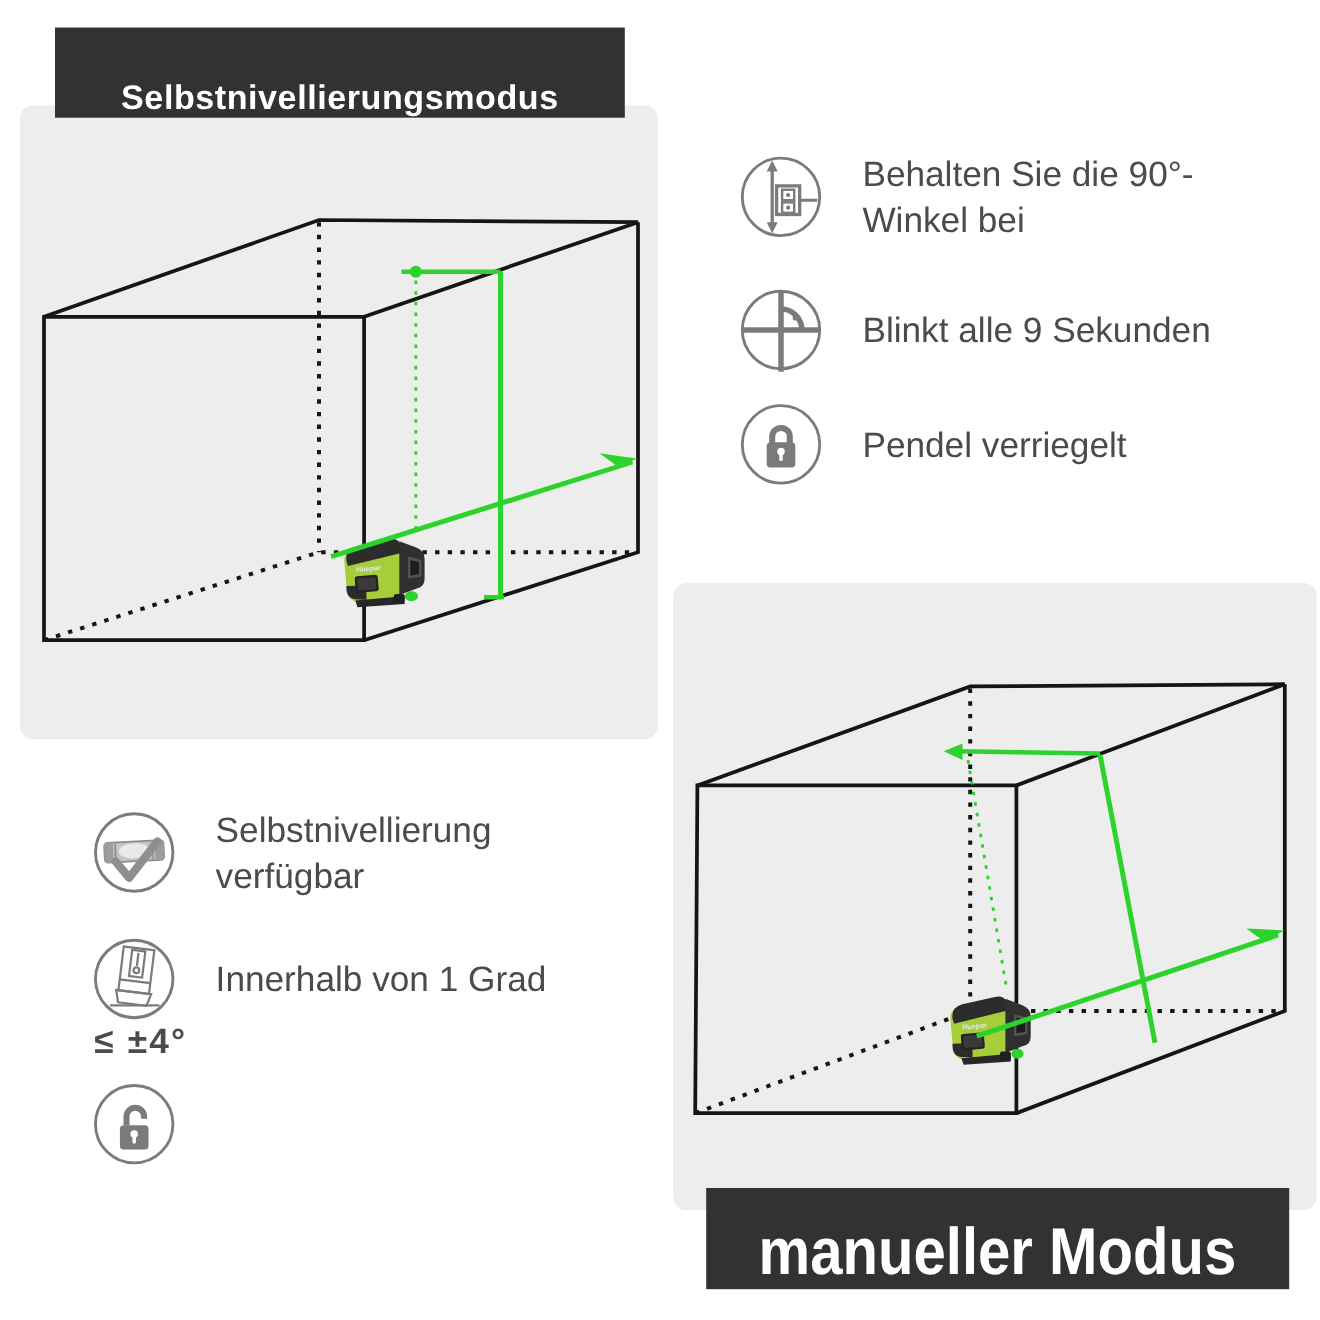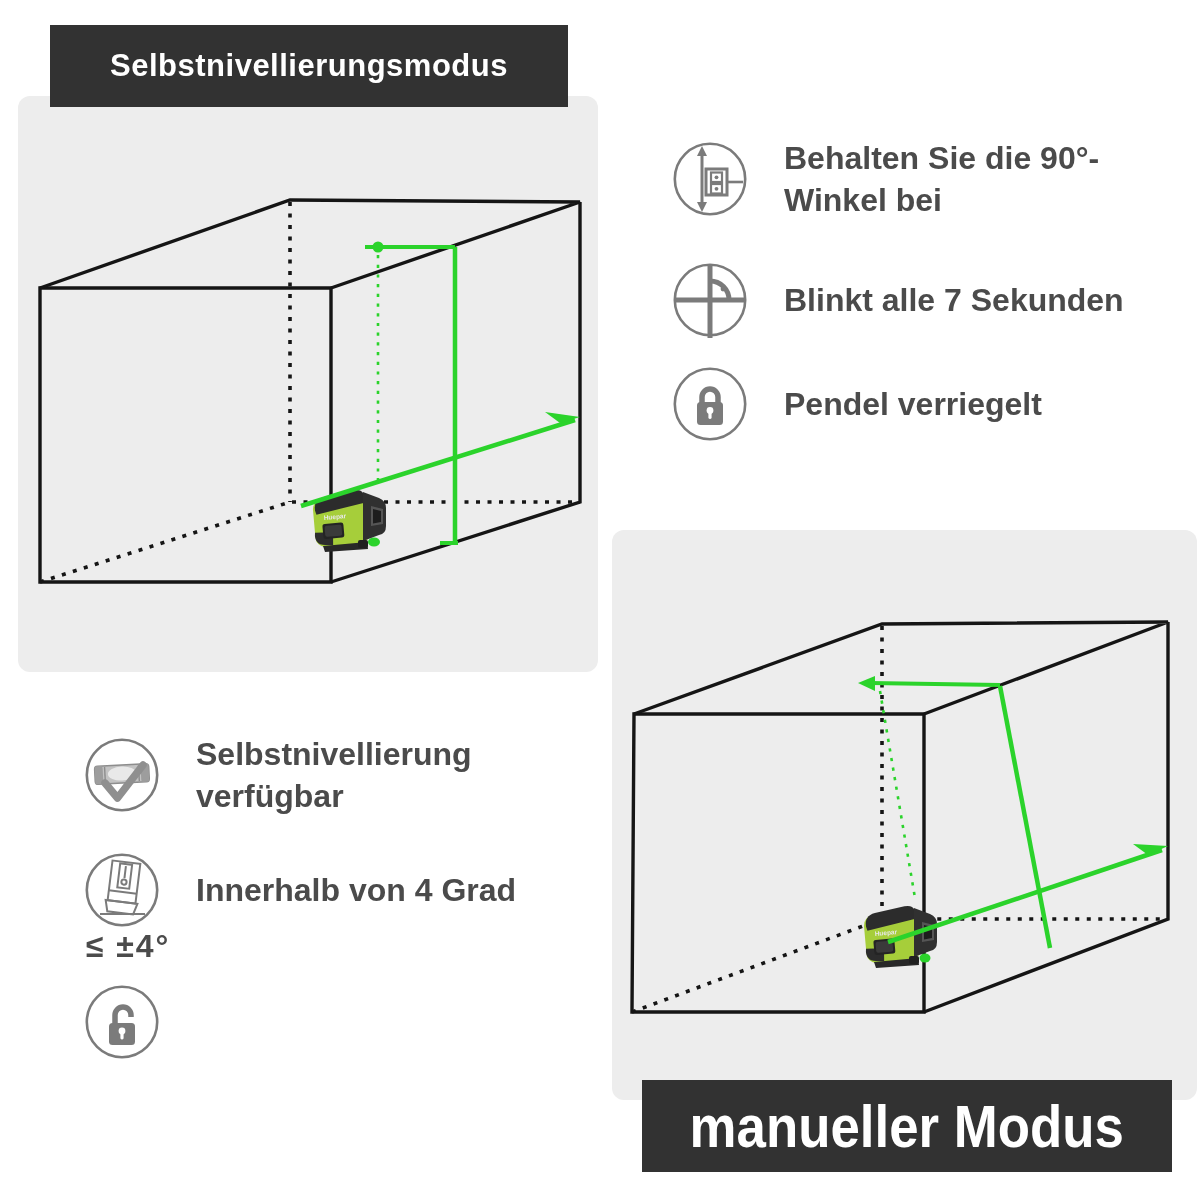--- a/index.html
+++ b/index.html
@@ -6,28 +6,28 @@
   html,body{width:1200px;height:1200px}
   body{background:#fff;font-family:"Liberation Sans","DejaVu Sans",sans-serif;position:relative;overflow:hidden}
   .stage{position:absolute;inset:0}
 
   .panel{position:absolute;background:var(--panel-bg,#ededed);border-radius:12px}
   .panel-left{left:18px;top:96px;width:580px;height:576px}
   .panel-right{left:612px;top:530px;width:585px;height:570px}
   .scene{position:absolute;inset:0;width:100%;height:100%;display:block}
 
   .banner{position:absolute;background:var(--banner-bg,#323232);color:var(--banner-text,#fff);
-          display:flex;align-items:center;justify-content:center;z-index:5}
+          display:flex;align-items:flex-end;justify-content:center;z-index:5}
   .banner-top{left:50px;top:25px;width:518px;height:82px;font-size:31px;font-weight:bold;letter-spacing:.5px}
   .banner-bottom{left:642px;top:1080px;width:530px;height:92px;font-size:60px;font-weight:bold}
   .banner-bottom .bspan{display:inline-block;transform:scaleX(.88);white-space:nowrap}
 
   .feature{position:absolute;display:flex;align-items:center;height:76px}
   .feature .icon{width:76px;height:76px;flex:none;position:relative}
-  .feature .txt{font-size:32px;font-weight:bold;color:var(--text-gray,#4b4b4b);line-height:1.32}
+  .feature .txt{font-size:32px;font-weight:normal;color:var(--text-gray,#4b4b4b);line-height:1.32}
   .f-r{left:672px}  .f-r .txt{margin-left:36px}
   .f-r1{top:141px}  .f-r1 .txt{width:372px}
   .f-r2{top:262px}  .f-r3{top:366px}
   .f-l{left:84px}   .f-l .txt{margin-left:36px}
   .f-l1{top:737px}  .f-l1 .txt{width:320px}
   .f-l2{top:852px}  .f-l3{top:984px}
   .cap{position:absolute;left:-12px;top:76px;width:112px;text-align:center;
        font-size:32px;font-weight:bold;color:var(--text-gray,#4b4b4b);letter-spacing:2px}
 
   
@@ -143,21 +143,21 @@
   </div>
 
   <div class="feature f-r f-r2">
     <svg class="icon" viewBox="0 0 76 76">
       <circle class="ic-c" cx="38" cy="38" r="35.2"></circle>
       <line class="ic-s" x1="3" y1="38" x2="73.5" y2="38" stroke-width="5"></line>
       <line class="ic-s" x1="38" y1="3" x2="38" y2="78" stroke-width="5"></line>
       <path class="ic-s" d="M38,19 A19,19 0 0 1 57,38" stroke-width="5"></path>
       <circle class="ic-f" cx="51" cy="27" r="2.4"></circle>
     </svg>
-    <span class="txt">Blinkt alle 7 Sekunden</span>
+    <span class="txt">Blinkt alle 9 Sekunden</span>
   </div>
 
   <div class="feature f-r f-r3">
     <svg class="icon" viewBox="0 0 76 76">
       <circle class="ic-c" cx="38" cy="38" r="35.2"></circle>
       <path class="ic-s" d="M30,37 v-6 a8,8 0 0 1 16,0 v6" stroke-width="5.5"></path>
       <rect class="ic-f" x="25" y="36" width="26" height="23" rx="3.5"></rect>
       <circle cx="38" cy="44.5" r="3.4" fill="#fff"></circle>
       <rect x="36.4" y="45.5" width="3.2" height="7.5" rx="1.4" fill="#fff"></rect>
     </svg>
@@ -187,21 +187,21 @@
       <g class="ic-s" stroke-width="2" transform="rotate(7 39 38)">
         <rect x="25" y="10" width="28" height="40"></rect>
         <rect x="33" y="12" width="12" height="24"></rect>
         <circle cx="39" cy="30" r="2.6"></circle>
         <line x1="25" y1="40" x2="53" y2="40"></line>
         <path d="M23,50 L55,50 L52,61 L26,61 Z"></path>
         <line x1="39" y1="14" x2="39" y2="26"></line>
       </g>
     </svg>
     <span class="cap">≤ ±4°</span>
-    <span class="txt">Innerhalb von 4 Grad</span>
+    <span class="txt">Innerhalb von 1 Grad</span>
   </div>
 
   <div class="feature f-l f-l3">
     <svg class="icon" viewBox="0 0 76 76">
       <circle class="ic-c" cx="38" cy="38" r="35.2"></circle>
       <path class="ic-s" d="M31,39 v-8 a8,8 0 0 1 16,0 v2" stroke-width="5.5"></path>
       <rect class="ic-f" x="25" y="39" width="26" height="22" rx="3.5"></rect>
       <circle cx="38" cy="47" r="3.4" fill="#fff"></circle>
       <rect x="36.4" y="48" width="3.2" height="7.5" rx="1.4" fill="#fff"></rect>
     </svg>

